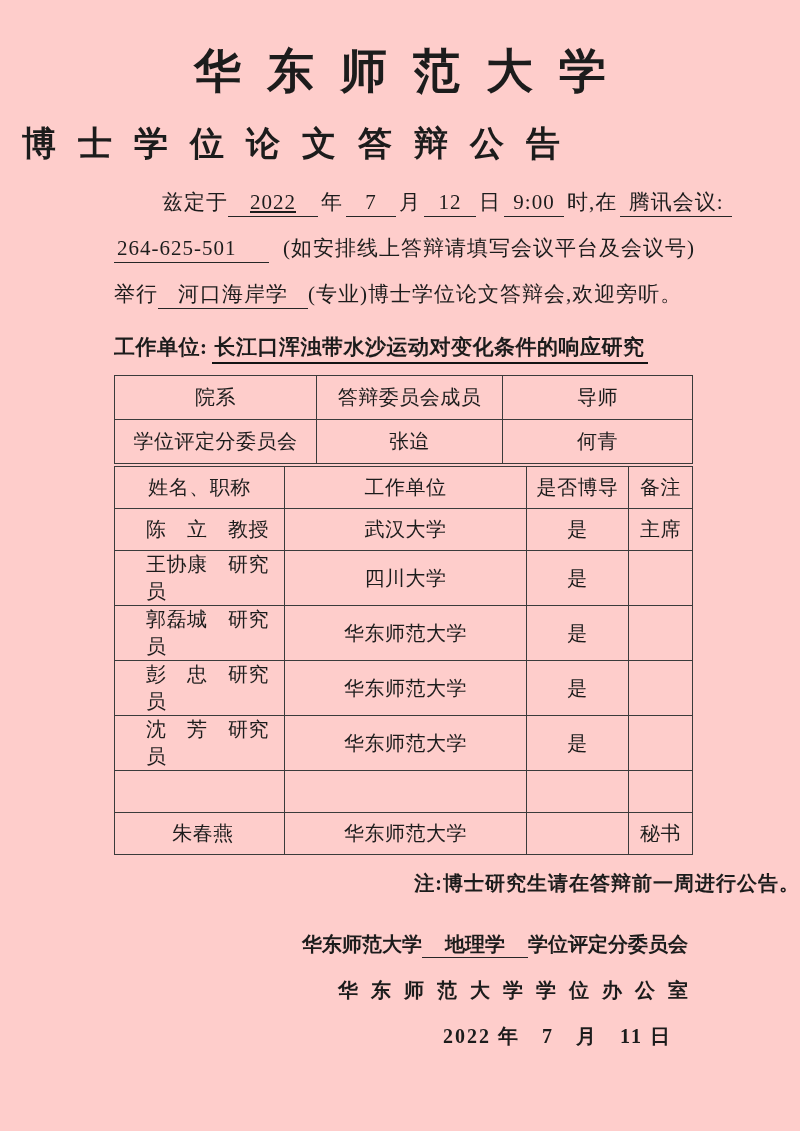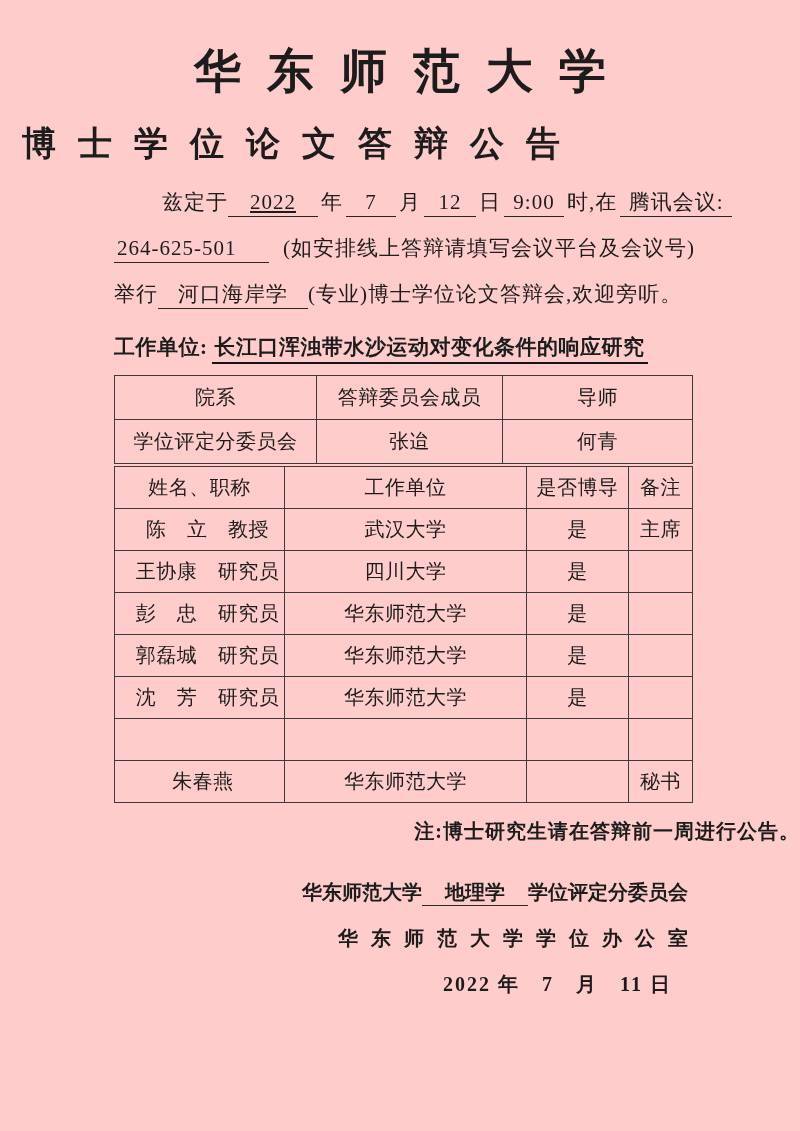--- a/index.html
+++ b/index.html
@@ -67,21 +67,21 @@
     padding:0;
   }
   .info-table { margin-top:11px; width:578px; }
   .info-table th, .info-table td { height:43px; }
 
   .committee-label { margin:23px 0 0 116px; font-size:20px; letter-spacing:1px; }
 
   .committee-table { margin-top:2px; width:578px; }
   .committee-table th { height:41px; }
   .committee-table td { height:41px; }
-  .committee-table td.col-0 { text-align:center; padding-left:16px; }
+  .committee-table td.col-0 { text-align:left; padding-left:31px; }
   .committee-table tbody tr:last-child td.col-0 { text-align:center; padding-left:7px; }
 
   .note-text { margin:15px 0 8px 114px; font-size:20px; font-weight:bold; letter-spacing:1px;text-align:right; }
 
   .footer { margin-top:24px; text-align:right; padding-right:112px; font-size:20px; font-weight:bold; }
   .footer-line { height:46px; line-height:46px; white-space:nowrap; }
   .u-field {
     display:inline-block; width:106px; line-height:26px;
     border-bottom:1.6px solid #262626; text-align:center;
     vertical-align:baseline;
@@ -158,27 +158,27 @@
           <td class="col-2">是</td>
           <td class="col-3">主席</td>
         </tr>
         <tr>
           <td class="col-0">王协康　研究员</td>
           <td class="col-1">四川大学</td>
           <td class="col-2">是</td>
           <td class="col-3"></td>
         </tr>
         <tr>
+          <td class="col-0">郭磊城　研究员</td>
+          <td class="col-1">华东师范大学</td>
+          <td class="col-2">是</td>
+          <td class="col-3"></td>
+        </tr>
+        <tr>
           <td class="col-0">彭　忠　研究员</td>
-          <td class="col-1">华东师范大学</td>
-          <td class="col-2">是</td>
-          <td class="col-3"></td>
-        </tr>
-        <tr>
-          <td class="col-0">郭磊城　研究员</td>
           <td class="col-1">华东师范大学</td>
           <td class="col-2">是</td>
           <td class="col-3"></td>
         </tr>
         <tr>
           <td class="col-0">沈　芳　研究员</td>
           <td class="col-1">华东师范大学</td>
           <td class="col-2">是</td>
           <td class="col-3"></td>
         </tr>

